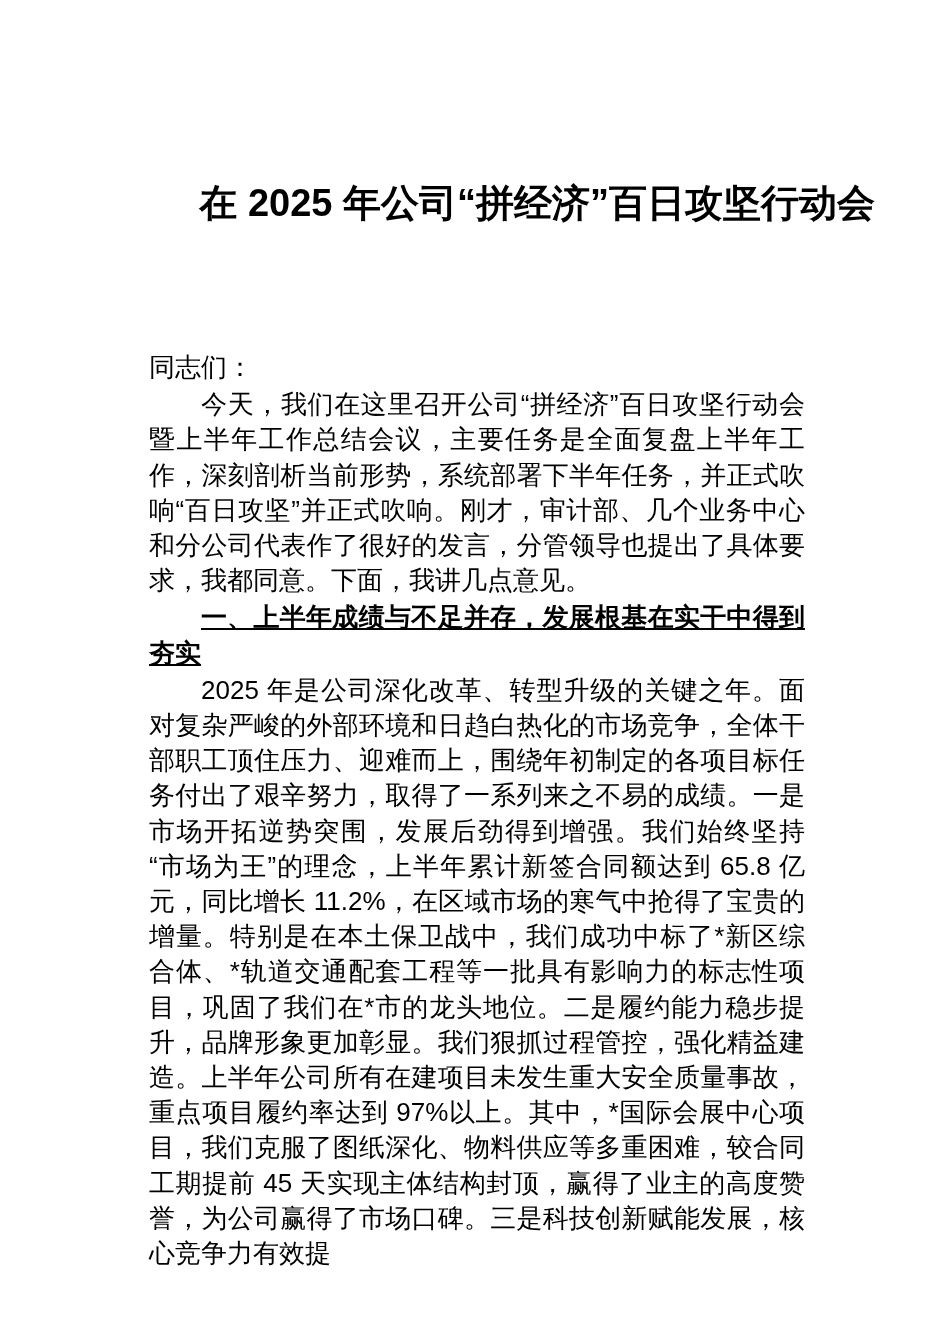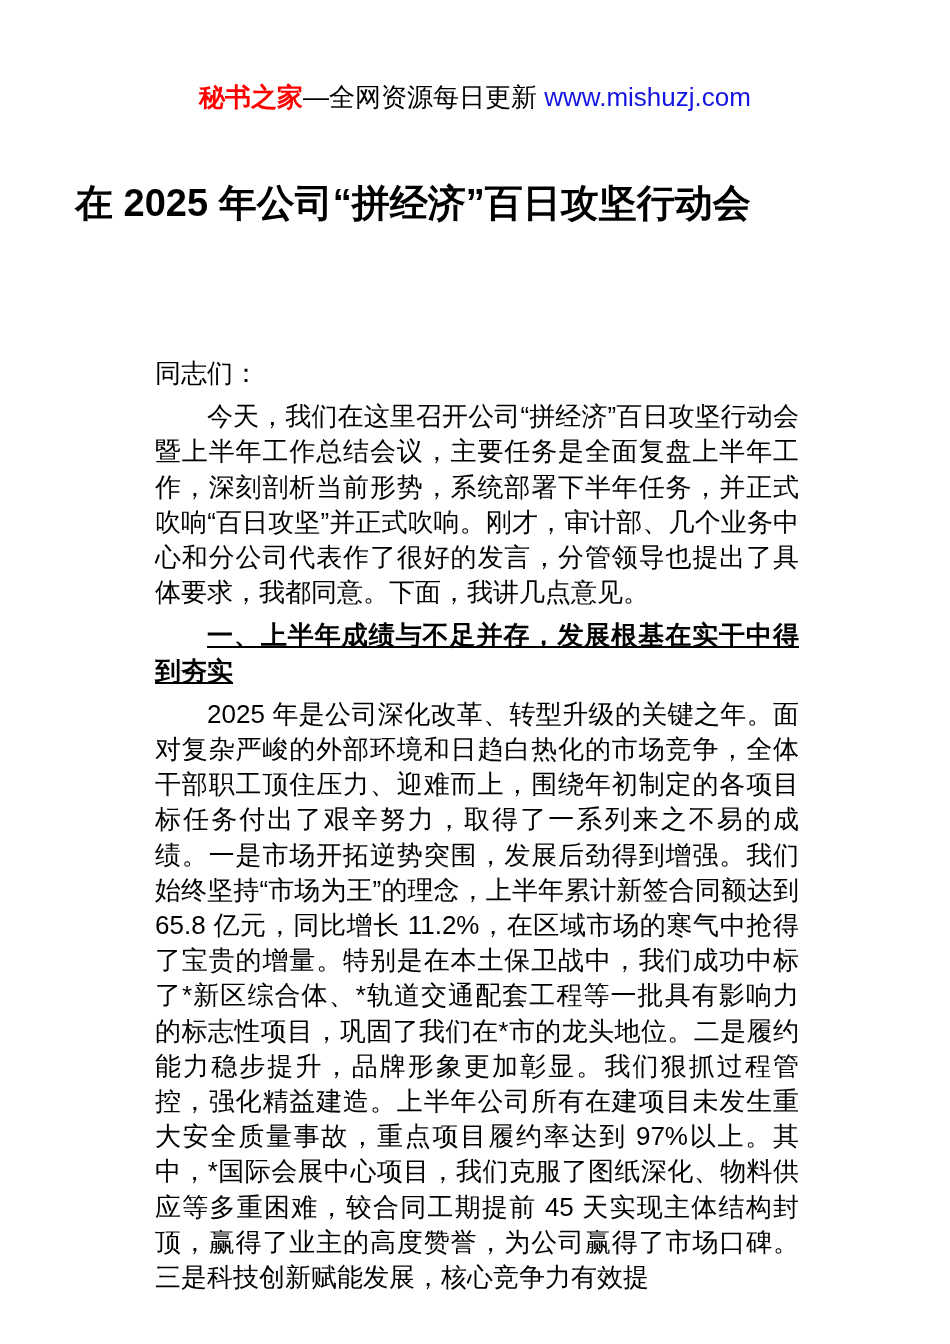--- a/index.html
+++ b/index.html
@@ -24,48 +24,47 @@
   }
   .site-name  { color: #ff0000; font-weight: 700; }
   .site-tagline { color: #000000; }
   .site-url   { color: #1414e0; }
   .doc-title {
     position: absolute;
     top: 168px;
     left: 75px;
     width: 800px;
     margin: 0;
-    text-align: left;
+    text-align: right;
     font-size: 38px;
     line-height: 70px;
     font-weight: 700;
     color: #000000;
   }
   .title-line { display: block; }
   .doc-body {
     position: absolute;
     top: 348px;
     left: 147px;
     width: 660px;
     font-size: 26px;
     line-height: 35.2px;
     text-align: justify;
     text-justify: inter-ideograph;
     color: #000000;
   }
-  .para { margin: 8px; padding: 0; }
+  .para { margin: 2px; padding: 0; }
   .para.indent { text-indent: 2em; }
   .para.bold { font-weight: 700; text-decoration: underline; }
 </style>
 </head>
 <body>
 
 <div class="page">
 
-  <div class="doc-header"><span class="site-name">秘书之家</span><span class="site-tagline">—全网资源每日更新 </span><span class="site-url">www.mishuzj.com</span></div>
 
   <h1 class="doc-title">
     <span class="title-line">在 2025 年公司“拼经济”百日攻坚行动会</span>
   </h1>
 
   <div class="doc-body">
     <p class="para">同志们：</p>
     <p class="para indent">今天，我们在这里召开公司“拼经济”百日攻坚行动会暨上半年工作总结会议，主要任务是全面复盘上半年工作，深刻剖析当前形势，系统部署下半年任务，并正式吹响“百日攻坚”并正式吹响。刚才，审计部、几个业务中心和分公司代表作了很好的发言，分管领导也提出了具体要求，我都同意。下面，我讲几点意见。</p>
     <p class="para indent bold">一、上半年成绩与不足并存，发展根基在实干中得到夯实</p>
     <p class="para indent">2025 年是公司深化改革、转型升级的关键之年。面对复杂严峻的外部环境和日趋白热化的市场竞争，全体干部职工顶住压力、迎难而上，围绕年初制定的各项目标任务付出了艰辛努力，取得了一系列来之不易的成绩。一是市场开拓逆势突围，发展后劲得到增强。我们始终坚持“市场为王”的理念，上半年累计新签合同额达到 65.8 亿元，同比增长 11.2%，在区域市场的寒气中抢得了宝贵的增量。特别是在本土保卫战中，我们成功中标了*新区综合体、*轨道交通配套工程等一批具有影响力的标志性项目，巩固了我们在*市的龙头地位。二是履约能力稳步提升，品牌形象更加彰显。我们狠抓过程管控，强化精益建造。上半年公司所有在建项目未发生重大安全质量事故，重点项目履约率达到 97%以上。其中，*国际会展中心项目，我们克服了图纸深化、物料供应等多重困难，较合同工期提前 45 天实现主体结构封顶，赢得了业主的高度赞誉，为公司赢得了市场口碑。三是科技创新赋能发展，核心竞争力有效提</p>

